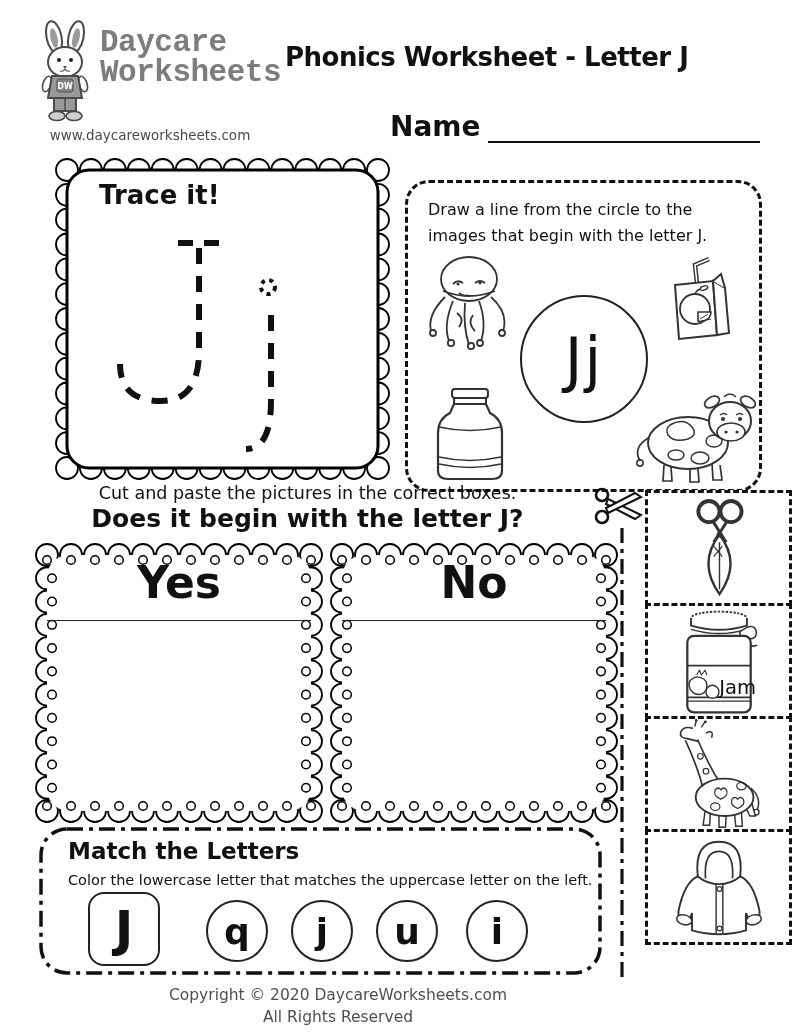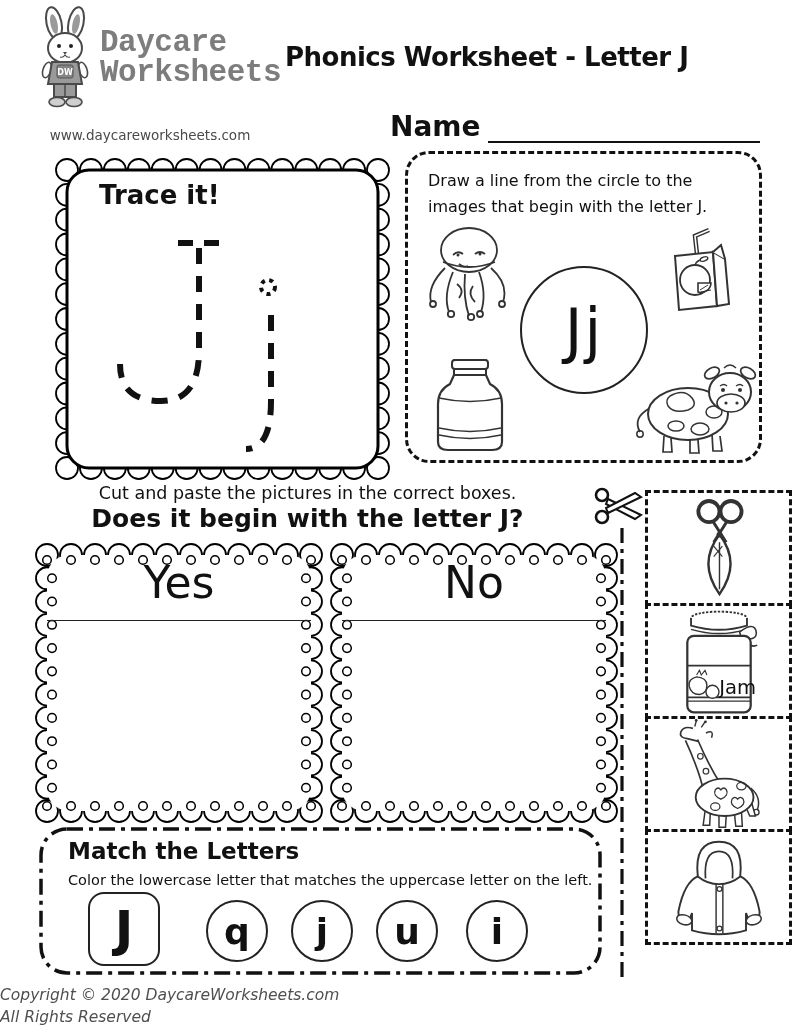--- a/index.html
+++ b/index.html
@@ -11,53 +11,53 @@
   .website{left:28px;top:127px;width:244px;text-align:center;font-size:13.5px;color:#4a4a4a;}
   .title{left:285px;top:42px;width:495px;font-size:26px;font-weight:bold;letter-spacing:-.5px;}
   .name-label{left:390px;top:110px;font-size:28px;font-weight:600;}
   .name-line{left:488px;top:141px;width:272px;border-top:2.5px solid #111;}
   
   .scallop{background:transparent;}
   .scallop>svg{position:absolute;left:0;top:0;}
   .scallop .content{position:absolute;inset:0;}
   .trace-title{left:44px;top:22px;font-size:26px;font-weight:600;}
   
-  .drawbox{left:405px;top:151px;width:357px;height:312px;border:3px dashed #111;border-radius:24px;box-sizing:border-box;}
+  .drawbox{left:405px;top:180px;width:357px;height:312px;border:3px dashed #111;border-radius:24px;box-sizing:border-box;}
   .instr{left:20px;top:14px;font-size:16px;line-height:1.6;font-weight:500;}
   .jj-circle{left:112px;top:112px;width:124px;height:124px;border:2px solid #222;border-radius:50%;
              display:flex;align-items:center;justify-content:center;font-size:60px;letter-spacing:2px;}
   
   .cut-instr{left:0;top:483px;width:615px;text-align:center;font-size:17.5px;font-weight:500;}
   .question{left:0;top:504px;width:615px;text-align:center;font-size:25px;font-weight:600;}
-  .box-title{width:100%;text-align:center;top:14px;font-size:44px;font-weight:400;left:0;}
+  .box-title{width:100%;text-align:center;top:14px;font-size:44px;font-weight:700;left:0;}
   .box-line{left:12px;right:12px;top:77px;border-top:1.5px solid #222;}
   
   .cutline{left:619px;top:528px;}
   .cutout{left:645px;top:490px;width:147px;}
   .cutout-box{box-sizing:border-box;width:147px;height:116px;border:3px dashed #111;margin-top:-3px;
               display:flex;align-items:center;justify-content:center;background:#fff;}
   .cutout-box:first-child{margin-top:0;}
   
   .matchbox{left:38px;top:826px;width:565px;height:150px;}
   .match-title{left:30px;top:12px;font-size:23px;font-weight:600;}
   .match-instr{left:30px;top:46px;font-size:14.5px;font-weight:500;}
   .tile-J{left:50px;top:66px;width:72px;height:74px;border:2.5px solid #222;border-radius:16px;box-sizing:border-box;
           display:flex;align-items:center;justify-content:center;font-size:50px;font-weight:bold;}
   .opt{top:74px;width:62px;height:62px;border:2px solid #222;border-radius:50%;box-sizing:border-box;
        display:flex;align-items:center;justify-content:center;font-size:36px;font-weight:bold;}
   
-  .footer{left:0;top:984px;width:676px;color:#4f4f4f;font-size:15.5px;line-height:1.45;font-style:italic;}
+  .footer{left:0;top:984px;width:676px;text-align:center;color:#4f4f4f;font-size:15.5px;line-height:1.45;}
   svg text{font-family:"DejaVu Sans",sans-serif;}
 </style>
 </head>
 <body>
 
 <div id="page">
 
-  <div class="abs" style="left:33px;top:4px;width:66px;height:108px;text-align:center;">
+  <div class="abs" style="left:33px;top:18px;width:66px;height:108px;text-align:center;">
     <svg width="66" height="108" viewBox="0 0 66 108">
       <ellipse cx="21" cy="19" rx="7.5" ry="16" transform="rotate(-12 21 19)" fill="#fff" stroke="#4a4a4a" stroke-width="2"></ellipse>
       <ellipse cx="21" cy="20" rx="3.5" ry="10" transform="rotate(-12 21 20)" fill="#9a9a9a"></ellipse>
       <ellipse cx="43" cy="19" rx="7.5" ry="16" transform="rotate(12 43 19)" fill="#fff" stroke="#4a4a4a" stroke-width="2"></ellipse>
       <ellipse cx="43" cy="20" rx="3.5" ry="10" transform="rotate(12 43 20)" fill="#9a9a9a"></ellipse>
       <ellipse cx="32" cy="44" rx="17" ry="15" fill="#fff" stroke="#4a4a4a" stroke-width="2"></ellipse>
       <circle cx="26" cy="42" r="2" fill="#222"></circle>
         <circle cx="38" cy="42" r="2" fill="#222"></circle>
       <path d="M30,48 h4 l-2,3 z" fill="#4a4a4a"></path>
       <path d="M32,51 q-2,3 -5,2 M32,51 q2,3 5,2" fill="none" stroke="#4a4a4a" stroke-width="1.2"></path>

